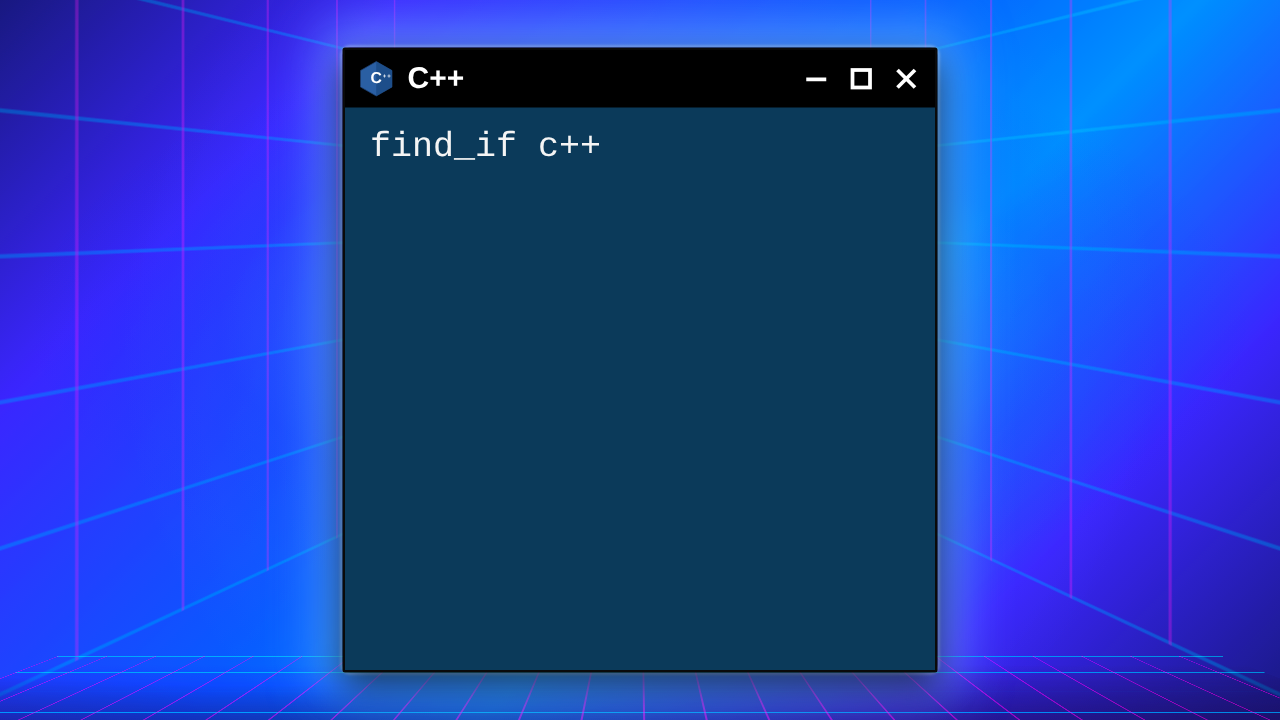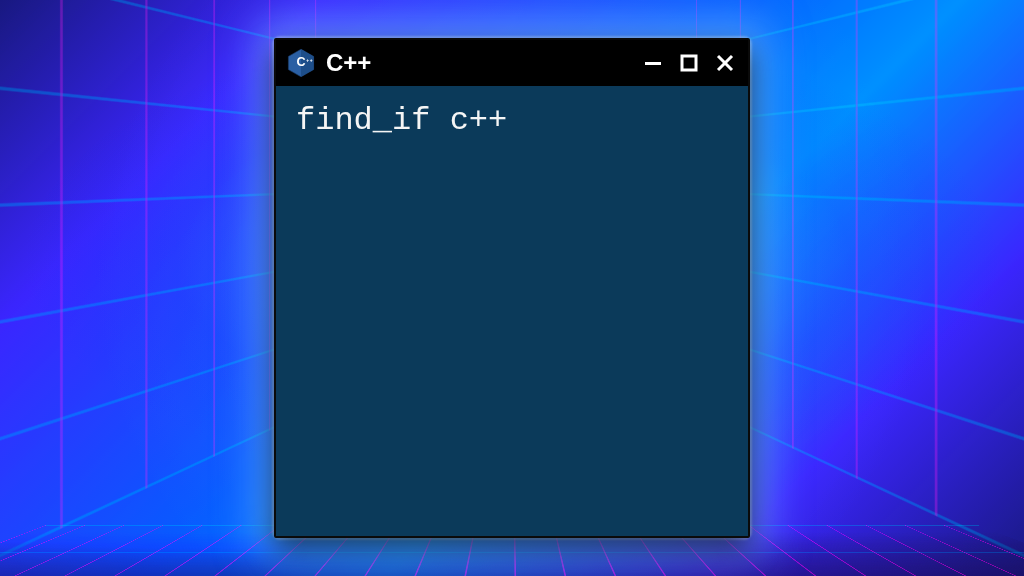--- a/index.html
+++ b/index.html
@@ -75,21 +75,21 @@
   .winbtn {
     width:26px; height:26px; display:flex; align-items:center; justify-content:center;
     color:#fff; cursor:pointer;
   }
   .winbtn svg { display:block; }
 
   .content {
     flex:1; background:#0b3a5a;
     padding:16px 20px;
     font-family: "Consolas", "Courier New", monospace;
-    font-size:32px; line-height:1.2;
+    font-size:28px; line-height:1.2;
     color:#f5f5f5;
     white-space:pre;
   }
 </style>
 </head>
 <body>
 
 <div class="bg">
   <div class="wall-left"></div>
   <div class="wall-right"></div>

